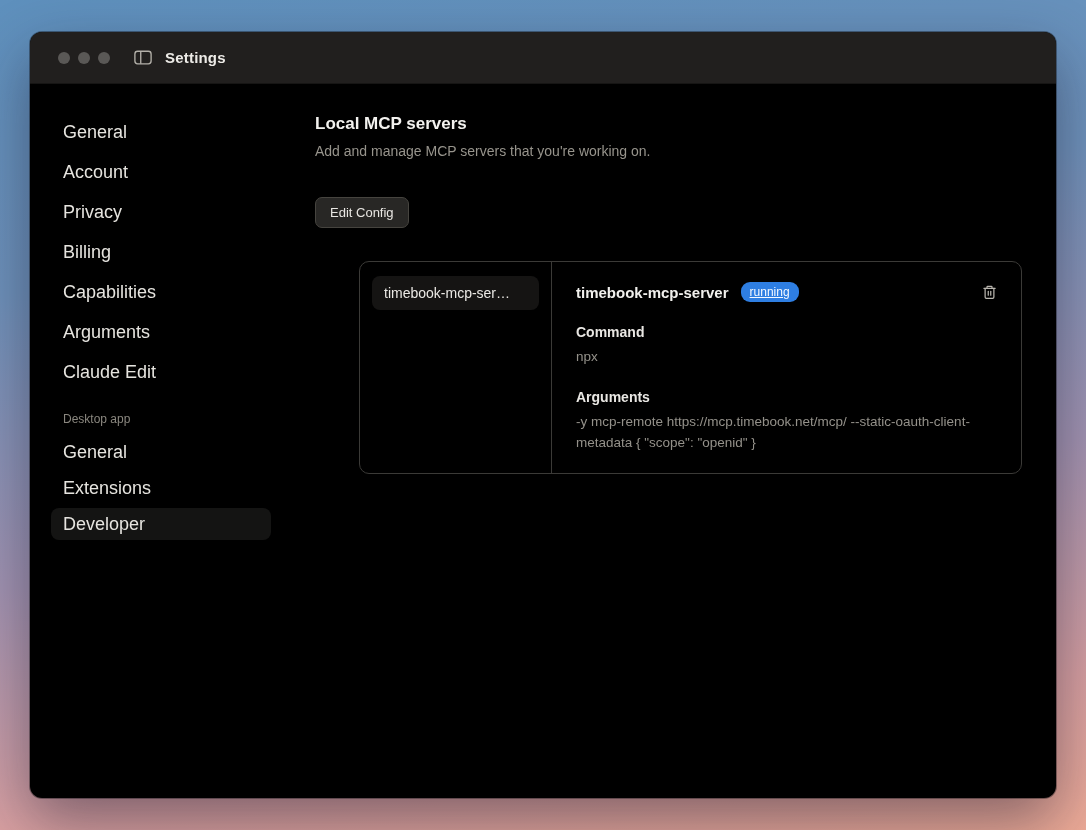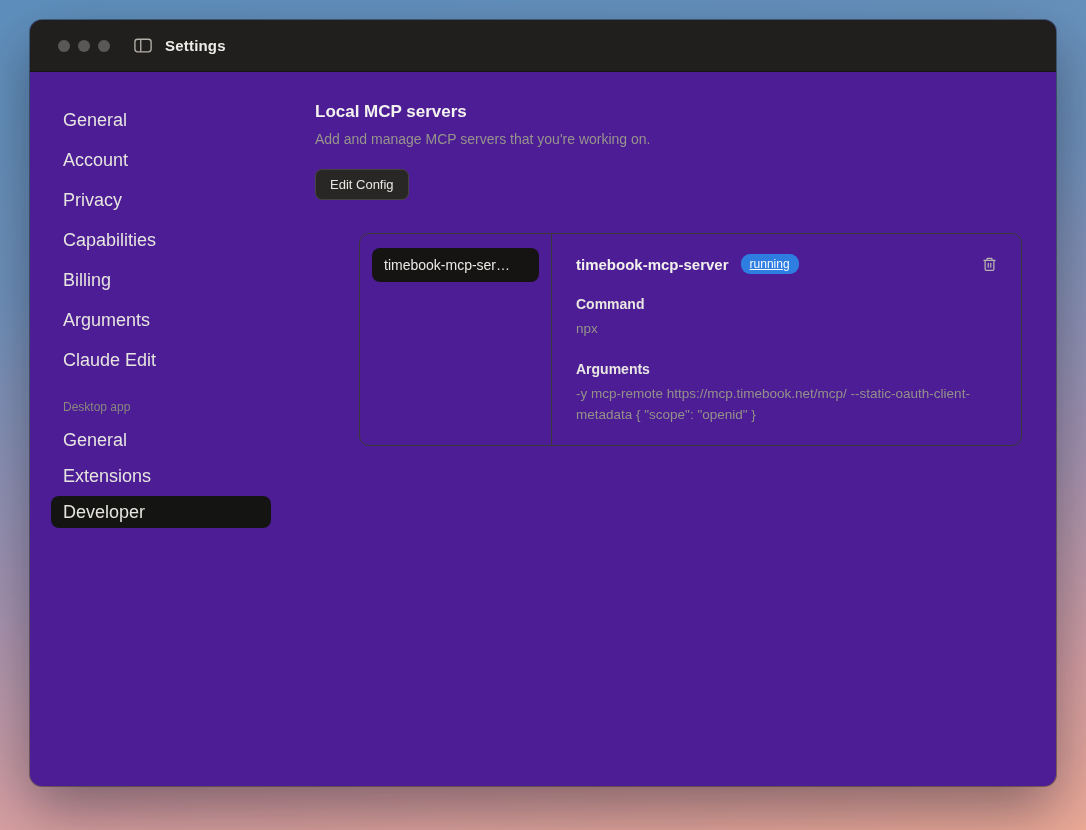--- a/index.html
+++ b/index.html
@@ -5,23 +5,23 @@
   * { margin: 0; padding: 0; box-sizing: border-box; }
   html, body { width: 1086px; height: 830px; }
   body {
     font-family: "Liberation Sans", sans-serif;
     background: linear-gradient(172deg, #5e90bd 0%, #6f92bb 30%, #a394b2 60%, #d8a0a2 84%, #eeab97 100%);
     overflow: hidden;
     position: relative;
   }
 
   .window {
-    position: absolute; left: 30px; top: 20px;
+    position: absolute; left: 30px; top: 32px;
     width: 1026px; height: 766px;
-    background: #4c1d95;
+    background: #000000;
     border-radius: 12px;
     box-shadow: 0 24px 60px rgba(20,20,40,.45), 0 0 0 1px rgba(0,0,0,.35);
     overflow: hidden;
   }
 
   
   .titlebar {
     height: 52px; background: #211f1e;
     border-bottom: 1px solid #161514;
     display: flex; align-items: center;
@@ -45,21 +45,21 @@
   }
   .nav-item.selected { background: #141413; }
   .section-label { margin: 24px 0 10px; padding: 0 12px; font-size: 12px; color: #8a877f; }
   .desktop-group .nav-item { margin-bottom: 4px; }
 
   .main { flex: 1; padding: 30px 34px 0 0; }
   .page-title { font-size: 17px; font-weight: 700; color: #f3f2ef; }
   .page-subtitle { margin-top: 9px; font-size: 14px; color: #97948c; }
 
   .edit-config-btn {
-    margin-top: 22px;
+    margin-top: 38px;
     padding: 7px 14px;
     background: #282725;
     border: 1px solid #46443f;
     border-radius: 7px;
     color: #e8e6e2; font-size: 13px;
     cursor: pointer;
     font-family: "Liberation Sans", sans-serif;
   }
 
   
@@ -115,22 +115,22 @@
     </button>
     <div class="titlebar-title">Settings</div>
   </div>
 
   <div class="content">
 
     <div class="sidebar">
       <div class="nav-item">General</div>
       <div class="nav-item">Account</div>
       <div class="nav-item">Privacy</div>
+      <div class="nav-item">Billing</div>
       <div class="nav-item">Capabilities</div>
-      <div class="nav-item">Billing</div>
       <div class="nav-item">Arguments</div>
       <div class="nav-item">Claude Edit</div>
 
       <div class="section-label">Desktop app</div>
 
       <div class="desktop-group">
         <div class="nav-item">General</div>
         <div class="nav-item">Extensions</div>
         <div class="nav-item selected">Developer</div>
       </div>

